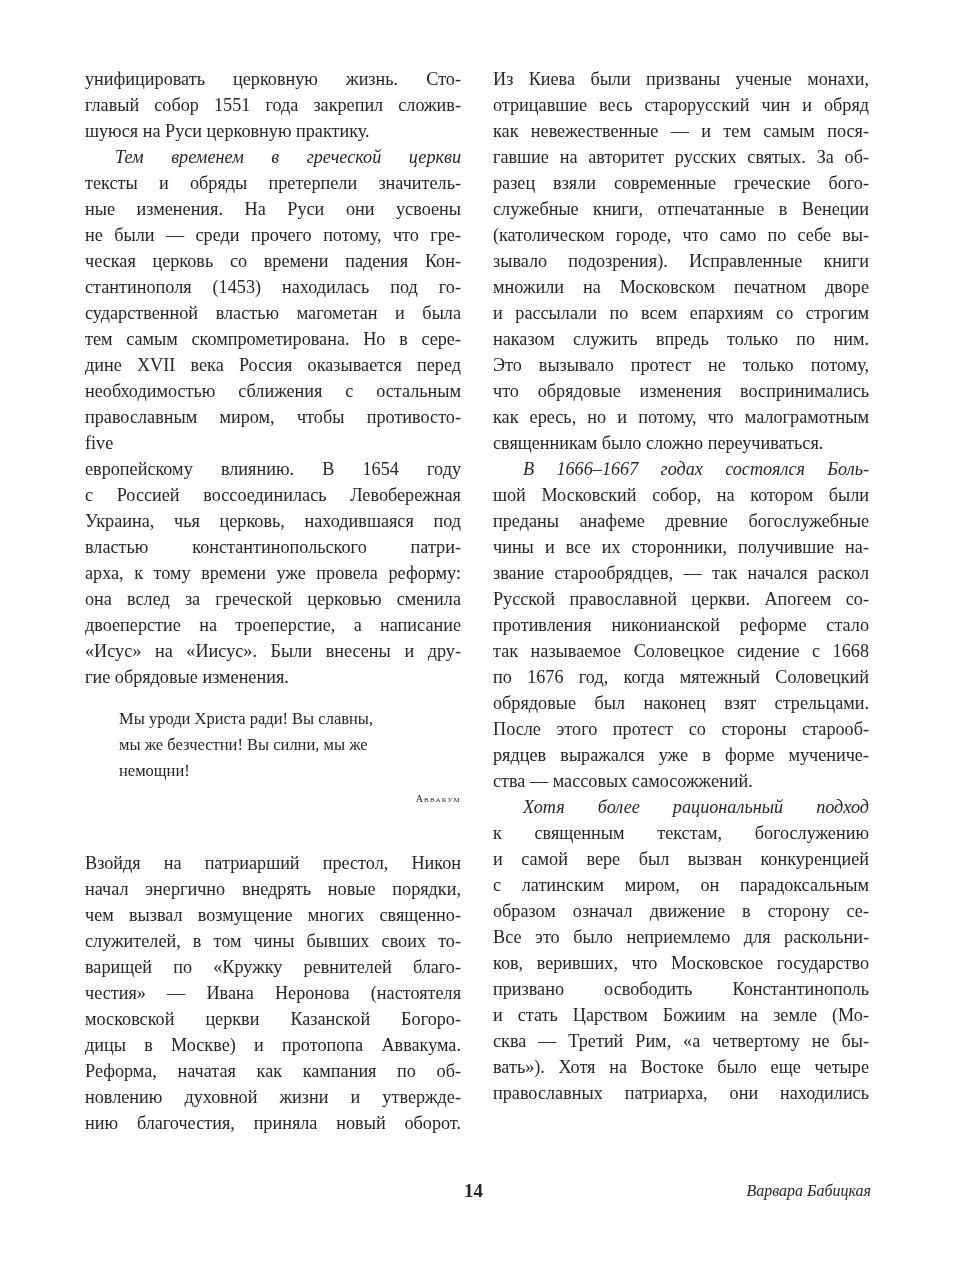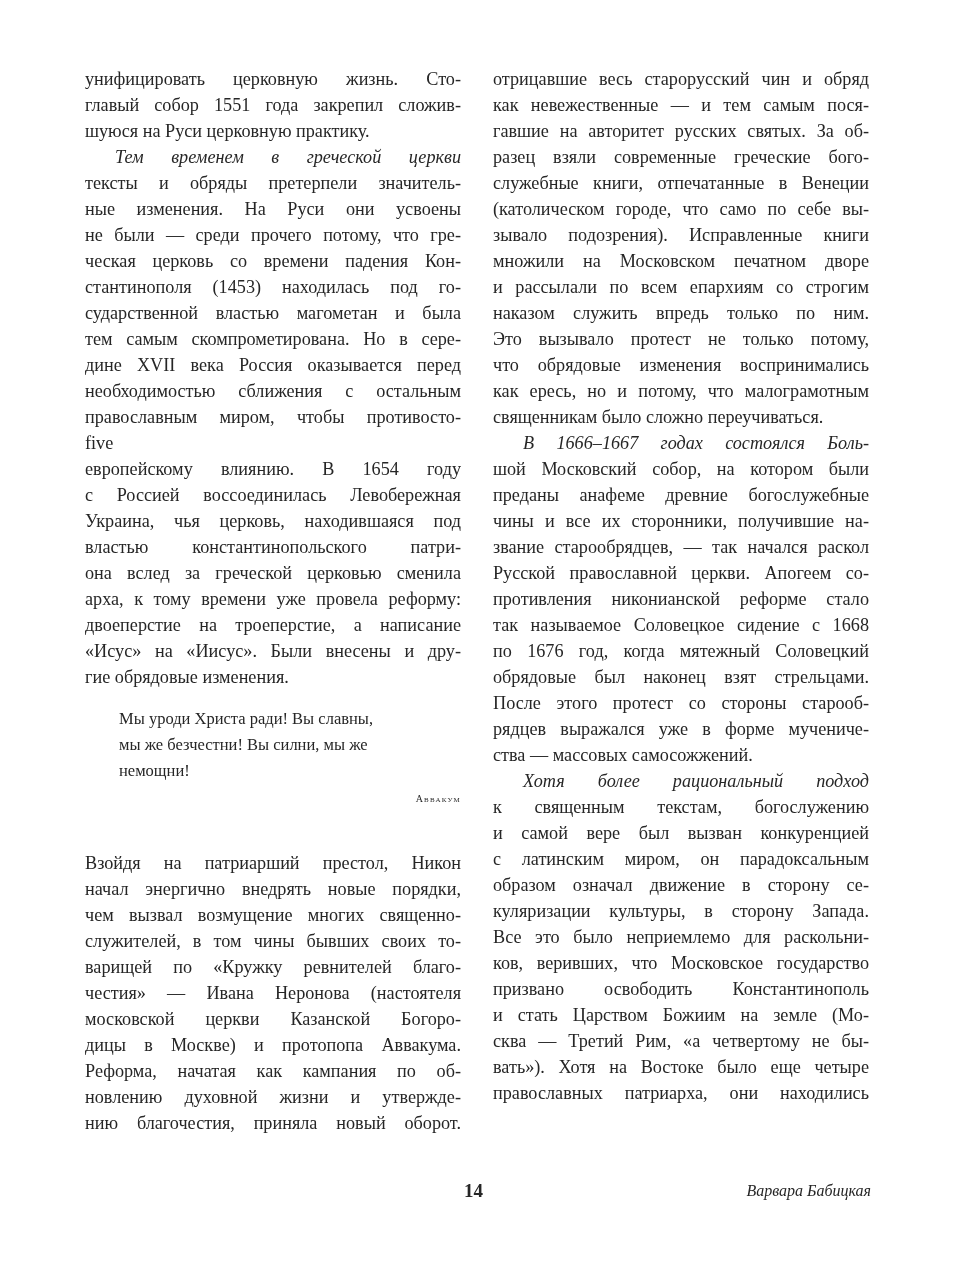--- a/index.html
+++ b/index.html
@@ -60,22 +60,22 @@
       <span class="line">сударственной властью магометан и была</span>
       <span class="line">тем самым скомпрометирована. Но в сере-</span>
       <span class="line">дине XVII века Россия оказывается перед</span>
       <span class="line">необходимостью сближения с остальным</span>
       <span class="line">православным миром, чтобы противосто-</span>
       <span class="line">five</span>
       <span class="line">европейскому влиянию. В 1654 году</span>
       <span class="line">с Россией воссоединилась Левобережная</span>
       <span class="line">Украина, чья церковь, находившаяся под</span>
       <span class="line">властью константинопольского патри-</span>
+      <span class="line">арха, к тому времени уже провела реформу:</span>
       <span class="line">она вслед за греческой церковью сменила</span>
-      <span class="line">арха, к тому времени уже провела реформу:</span>
       <span class="line">двоеперстие на троеперстие, а написание</span>
       <span class="line">«Исус» на «Иисус». Были внесены и дру-</span>
       <span class="line last">гие обрядовые изменения.</span>
     </div>
 
     <div class="quote">
       <span class="qline">Мы уроди Христа ради! Вы славны,</span>
       <span class="qline">мы же безчестни! Вы силни, мы же</span>
       <span class="qline">немощни!</span>
       <span class="quote-author">Аввакум</span>
@@ -92,20 +92,21 @@
       <span class="line">московской церкви Казанской Богоро-</span>
       <span class="line">дицы в Москве) и протопопа Аввакума.</span>
       <span class="line">Реформа, начатая как кампания по об-</span>
       <span class="line">новлению духовной жизни и утвержде-</span>
       <span class="line">нию благочестия, приняла новый оборот.</span>
     </div>
   </div>
 
   <div class="col col-right">
     <div>
+      <span class="line">Из Киева были призваны ученые монахи,</span>
       <span class="line">отрицавшие весь старорусский чин и обряд</span>
       <span class="line">как невежественные — и тем самым пося-</span>
       <span class="line">гавшие на авторитет русских святых. За об-</span>
       <span class="line">разец взяли современные греческие бого-</span>
       <span class="line">служебные книги, отпечатанные в Венеции</span>
       <span class="line">(католическом городе, что само по себе вы-</span>
       <span class="line">зывало подозрения). Исправленные книги</span>
       <span class="line">множили на Московском печатном дворе</span>
       <span class="line">и рассылали по всем епархиям со строгим</span>
       <span class="line">наказом служить впредь только по ним.</span>
@@ -128,21 +129,20 @@
       <span class="line">После этого протест со стороны старооб-</span>
       <span class="line">рядцев выражался уже в форме мучениче-</span>
       <span class="line last">ства — массовых самосожжений.</span>
     </div>
     <div>
       <span class="line indent">Хотя более рациональный подход</span>
       <span class="line">к священным текстам, богослужению</span>
       <span class="line">и самой вере был вызван конкуренцией</span>
       <span class="line">с латинским миром, он парадоксальным</span>
       <span class="line">образом означал движение в сторону се-</span>
-      <span class="line">куляризации культуры, в сторону Запада.</span>
       <span class="line">Все это было неприемлемо для раскольни-</span>
       <span class="line">ков, веривших, что Московское государство</span>
       <span class="line">призвано освободить Константинополь</span>
       <span class="line">и стать Царством Божиим на земле (Мо-</span>
       <span class="line">сква — Третий Рим, «а четвертому не бы-</span>
       <span class="line">вать»). Хотя на Востоке было еще четыре</span>
       <span class="line">православных патриарха, они находились</span>
     </div>
   </div>
 

